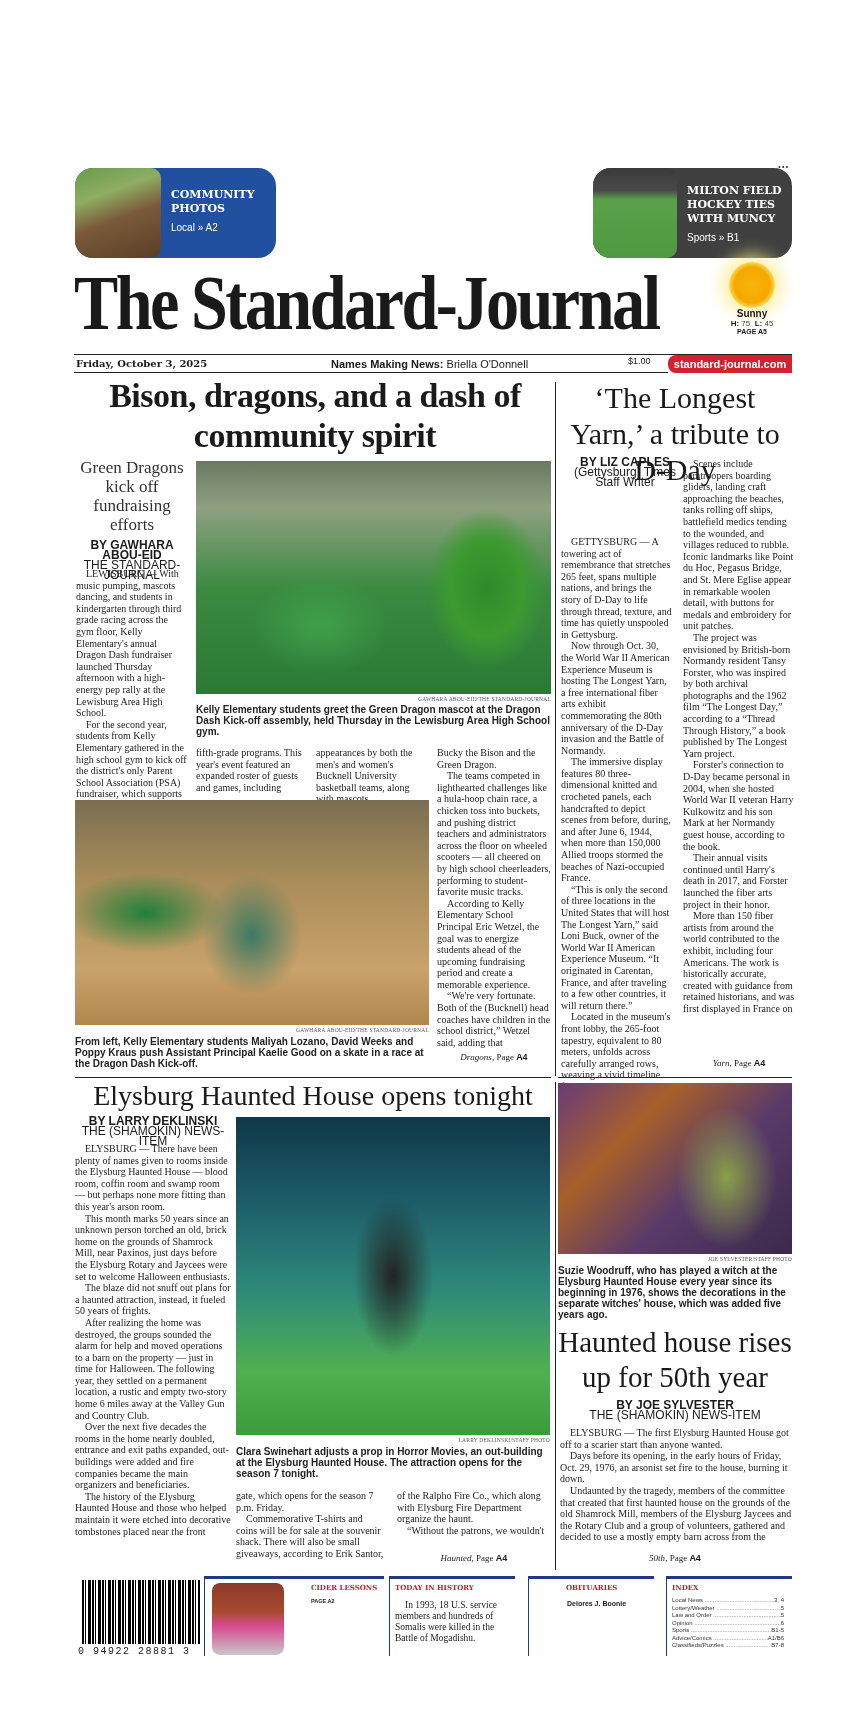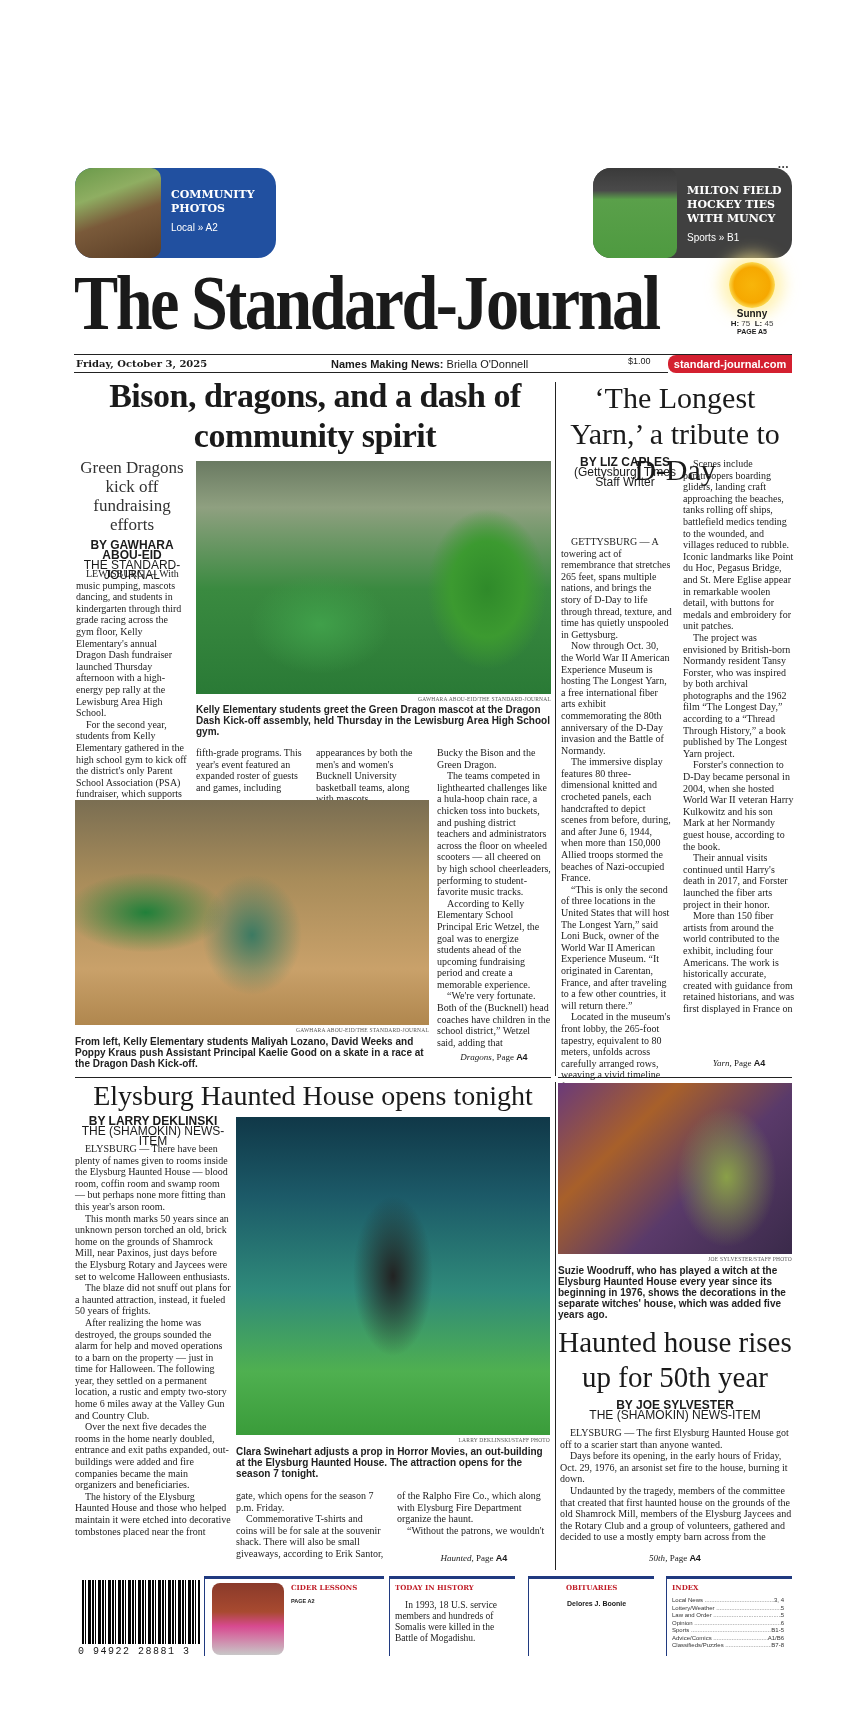--- a/index.html
+++ b/index.html
@@ -215,21 +215,21 @@
 <div class="abs body" style="left:560px;top:1427px;width:234px;">
   <p>ELYSBURG — The first Elysburg Haunted House got off to a scarier start than anyone wanted.</p>
   <p>Days before its opening, in the early hours of Friday, Oct. 29, 1976, an arsonist set fire to the house, burning it down.</p>
   <p>Undaunted by the tragedy, members of the committee that created that first haunted house on the grounds of the old Shamrock Mill, members of the Elysburg Jaycees and the Rotary Club and a group of volunteers, gathered and decided to use a mostly empty barn across from the</p>
 </div>
 <div class="abs jump" style="left:558px;top:1553px;width:234px;"><i>50th</i><span>, Page </span><b>A4</b></div>
 
 <div class="barcode"></div>
 <div class="barcode-num">0  94922  28881  3</div>
 
-<div class="box boxl" style="left:204px;width:180px;">
+<div class="box boxl" style="left:204px;width:180px;padding-left:20px;">
   <div class="bt" style="margin-left:86px;">CIDER LESSONS</div>
   <div style="margin:6px 0 0 86px;font-family:'Liberation Sans',sans-serif;font-size:5.5px;font-weight:bold;">PAGE A2</div>
 </div>
 <div id="cider-photo"></div>
 
 <div class="box boxl" style="left:389px;width:126px;">
   <div class="bt">TODAY IN HISTORY</div>
   <div class="body" style="margin:8px 4px 0 5px;font-size:9.5px;line-height:11px;">
       <p>In 1993, 18 U.S. service members and hundreds of Somalis were killed in the Battle of Mogadishu.</p>
     </div>

